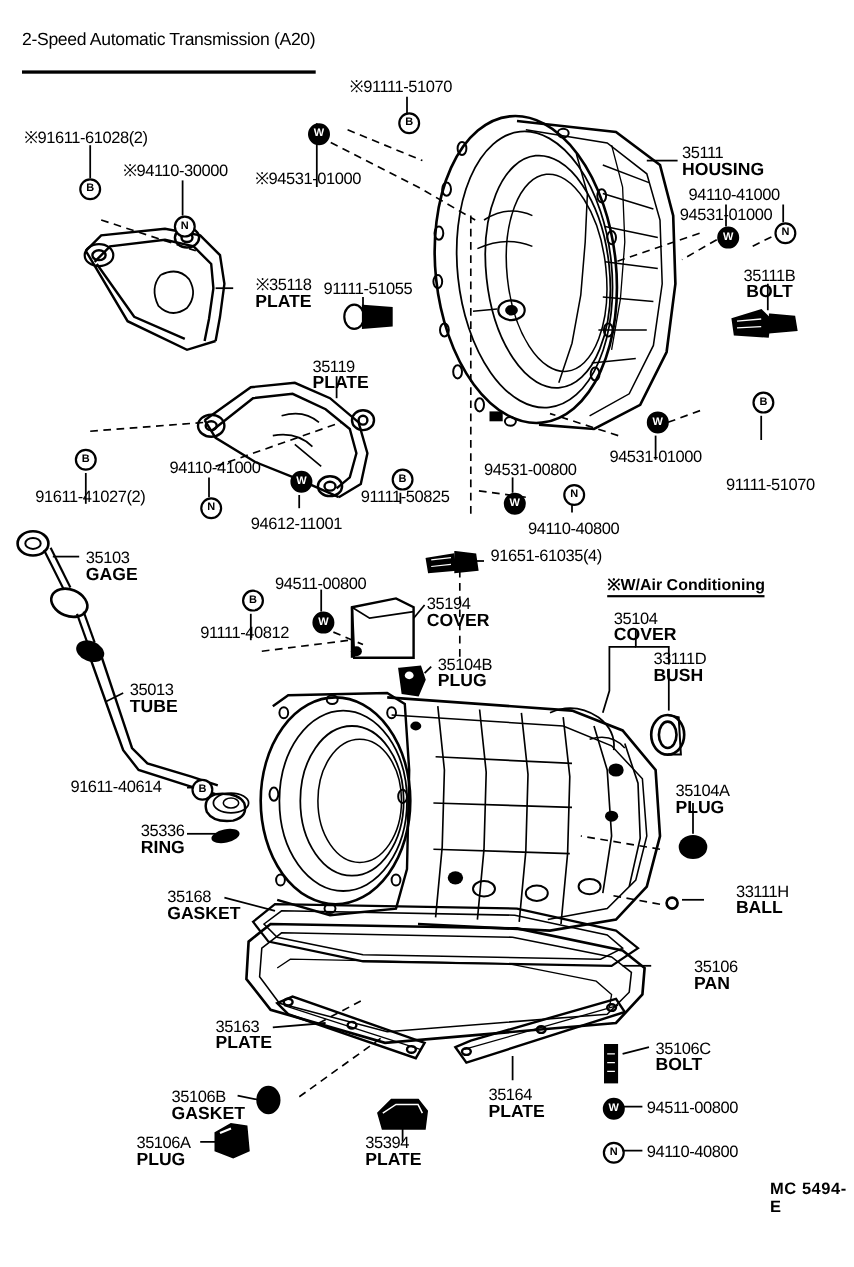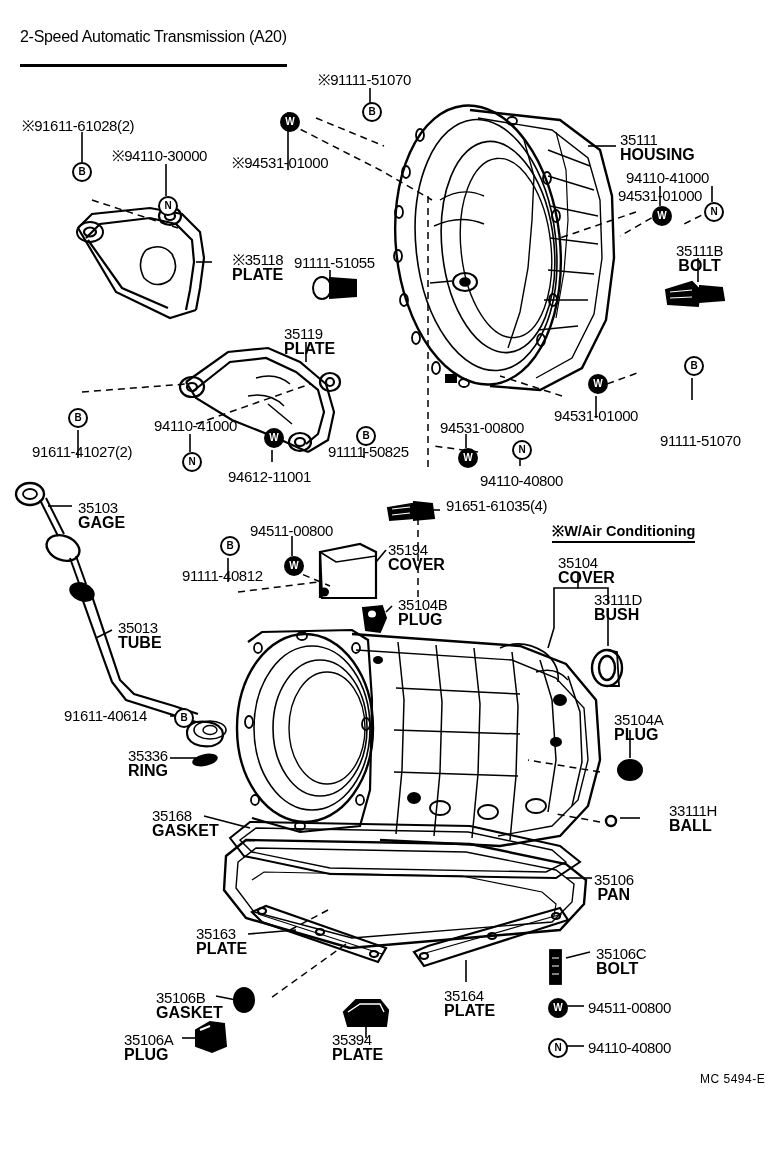--- a/index.html
+++ b/index.html
@@ -6,21 +6,21 @@
   body{width:776px;height:1152px;position:relative;overflow:hidden;
        font-family:"Liberation Sans",sans-serif;color:#000;}
   #sheet{position:absolute;inset:0;width:776px;height:1152px;}
   .lbl{position:absolute;font-weight:bold;letter-spacing:-0.4px;white-space:nowrap;line-height:1.0;}
   .lbl .pn{display:block;font-size:15px;font-weight:normal;}
   .lbl .sub{display:block;font-size:16px;font-weight:bold;letter-spacing:0px;}
   .title{position:absolute;left:20px;top:28px;font-size:16px;font-weight:normal;
          letter-spacing:-0.3px;border-bottom:3px solid #000;padding-bottom:18px;}
   .acnote{position:absolute;font-size:14.5px;font-weight:bold;
           border-bottom:2.5px solid #000;padding-bottom:1px;white-space:nowrap;}
-  .footer{position:absolute;font-size:12px;font-weight:normal;letter-spacing:0.5px;}
+  .footer{position:absolute;font-size:15px;font-weight:bold;letter-spacing:0.5px;}
   .mk{position:absolute;width:16px;height:16px;border-radius:50%;
       border:2.2px solid #000;background:#fff;font-size:10px;font-weight:bold;
       display:flex;align-items:center;justify-content:center;line-height:1;}
   .mkW{background:#000;color:#fff;}
   svg{position:absolute;left:0;top:0;}
 </style>
 </head>
 <body>
 
 <div class="title">2-Speed Automatic Transmission (A20)</div>
@@ -436,21 +436,21 @@
       <span class="sub">RING</span>
     </div>
     <div class="lbl" style="left: 646px; top: 803px; margin-left: 23px;">
       <span class="pn">33111H</span>
       <span class="sub">BALL</span>
     </div>
     <div class="lbl" style="left: 152px; top: 772px; margin-top: 36px;">
       <span class="pn">35168</span>
       <span class="sub">GASKET</span>
     </div>
-    <div class="lbl" style="left: 594px; top: 872px; text-align: center;">
+    <div class="lbl" style="left: 631px; top: 872px;">
       <span class="pn">35106</span>
       <span class="sub">PAN</span>
     </div>
     <div class="lbl" style="left: 196px; top: 926px;">
       <span class="pn">35163</span>
       <span class="sub">PLATE</span>
     </div>
     <div class="lbl" style="left: 596px; top: 946px;">
       <span class="pn">35106C</span>
       <span class="sub">BOLT</span>

